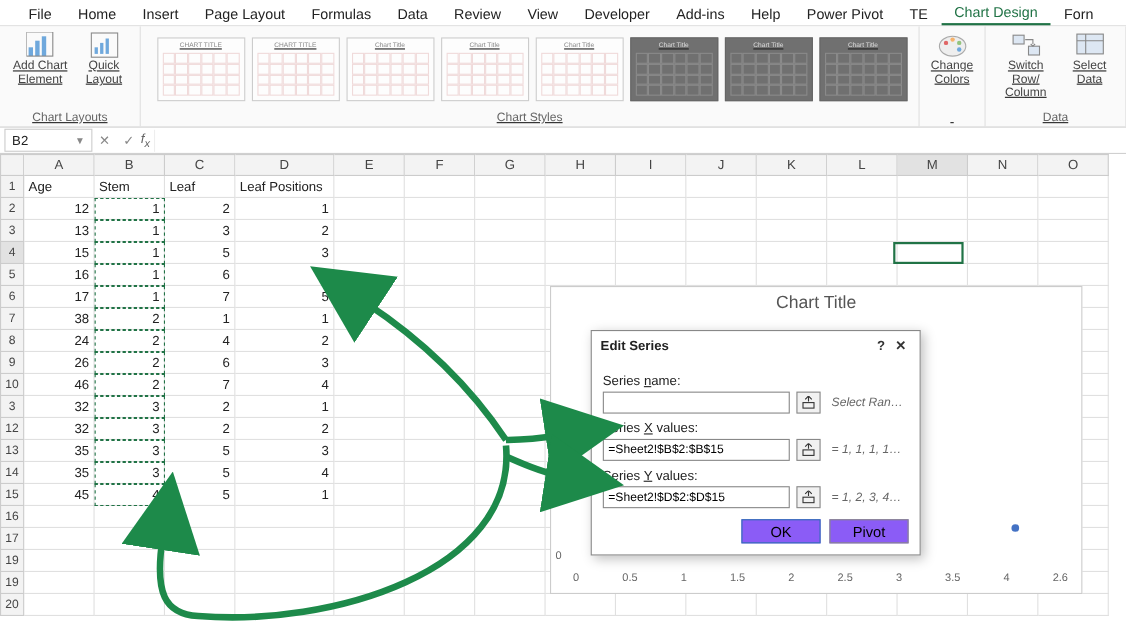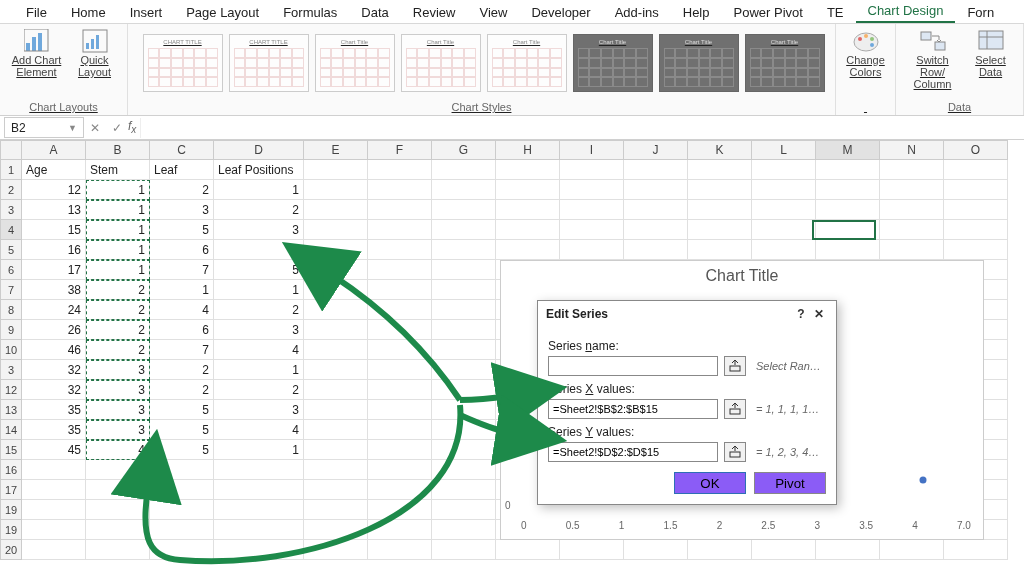--- a/index.html
+++ b/index.html
@@ -817,21 +817,21 @@
     <div class="xaxis" id="xaxis">
         <span>0</span>
         <span>0.5</span>
         <span>1</span>
         <span>1.5</span>
         <span>2</span>
         <span>2.5</span>
         <span>3</span>
         <span>3.5</span>
         <span>4</span>
-        <span>7.0</span>
+        <span>2.6</span>
       </div>
   </div>
 
   <div class="dialog">
     <div class="titlebar">
       <span>Edit Series</span>
       <span class="sp"></span>
       <span class="tb-ic">?</span>
       <span class="tb-ic">✕</span>
     </div>

